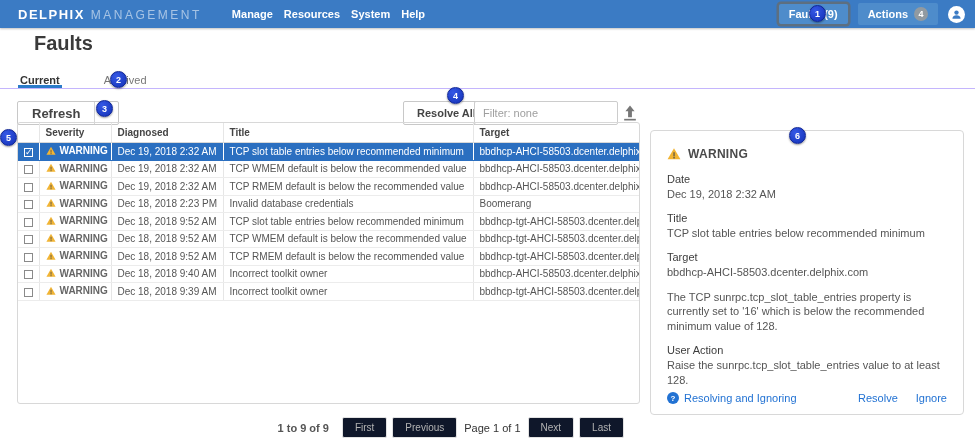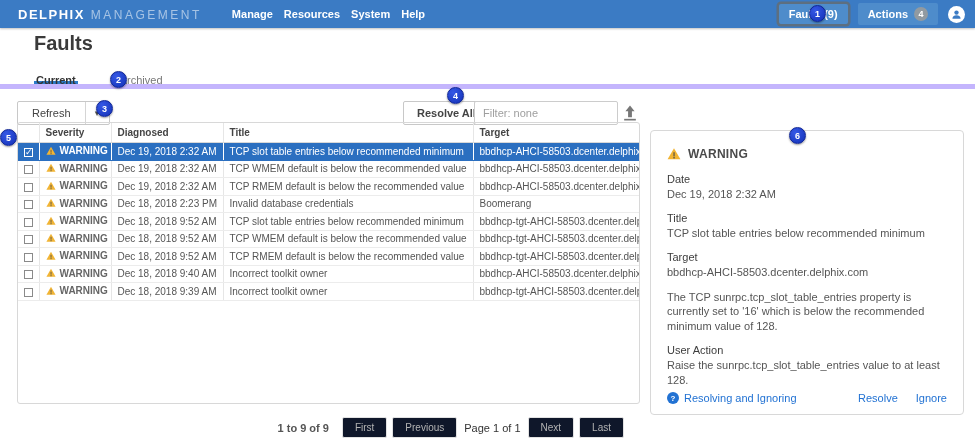--- a/index.html
+++ b/index.html
@@ -25,29 +25,29 @@
                  font-size:9px; font-weight:bold; display:flex; align-items:center;
                  justify-content:center; }
   .user-icon { width:17px; height:17px; border-radius:50%; background:#fff;
                display:flex; align-items:center; justify-content:center; cursor:pointer; }
   .user-icon svg { width:13px; height:13px; }
 
   
   .page-title { position:absolute; left:22px; top:32px; font-size:20px; font-weight:bold;
                 color:#3a3a3a;margin-left:12px; }
   .tabbar { position:absolute; left:0; top:74px; width:975px; height:15px;
-            border-bottom:5px solid #c4b5fd; padding-left:34px; display:flex; gap:40px; }
+            border-bottom:1px solid #c4b5fd; padding-left:18px; display:flex; gap:40px; }
   .tab { font-size:11px; padding:0 2px 5px 2px; cursor:pointer; color:#777; }
   .tab.active { color:#333; font-weight:bold; border-bottom:3px solid #2b7bc9; }
 
   
   .toolbar { position:absolute; left:17px; top:101px; width:941px; height:24px; }
   .refresh-group { position:absolute; left:0; top:0; display:inline-flex; height:24px;
                    border:1px solid #c8c8c8; border-radius:2px; background:#fff; }
-  .refresh-main { font-size:11px; font-weight:normal; color:#444; padding:0 14px;
+  .refresh-main { font-size:13px; font-weight:bold; color:#444; padding:0 14px;
                   display:flex; align-items:center; cursor:pointer; }
   .refresh-caret { width:24px; border-left:1px solid #d5d5d5; display:flex;
                    align-items:center; justify-content:center; color:#555; font-size:9px;
                    cursor:pointer; }
   .resolve-all { position:absolute; left:386px; top:0; height:24px; padding:0 13px;
                  border:1px solid #c8c8c8; border-radius:2px; background:#fff;
                  font-size:11px; font-weight:bold; color:#444; cursor:pointer;
                  font-family:"Liberation Sans", sans-serif; }
   .filter-input { position:absolute; left:457px; top:0; width:144px; height:24px;
                   border:1px solid #ccc; border-radius:2px; padding:0 8px; font-size:11px;

